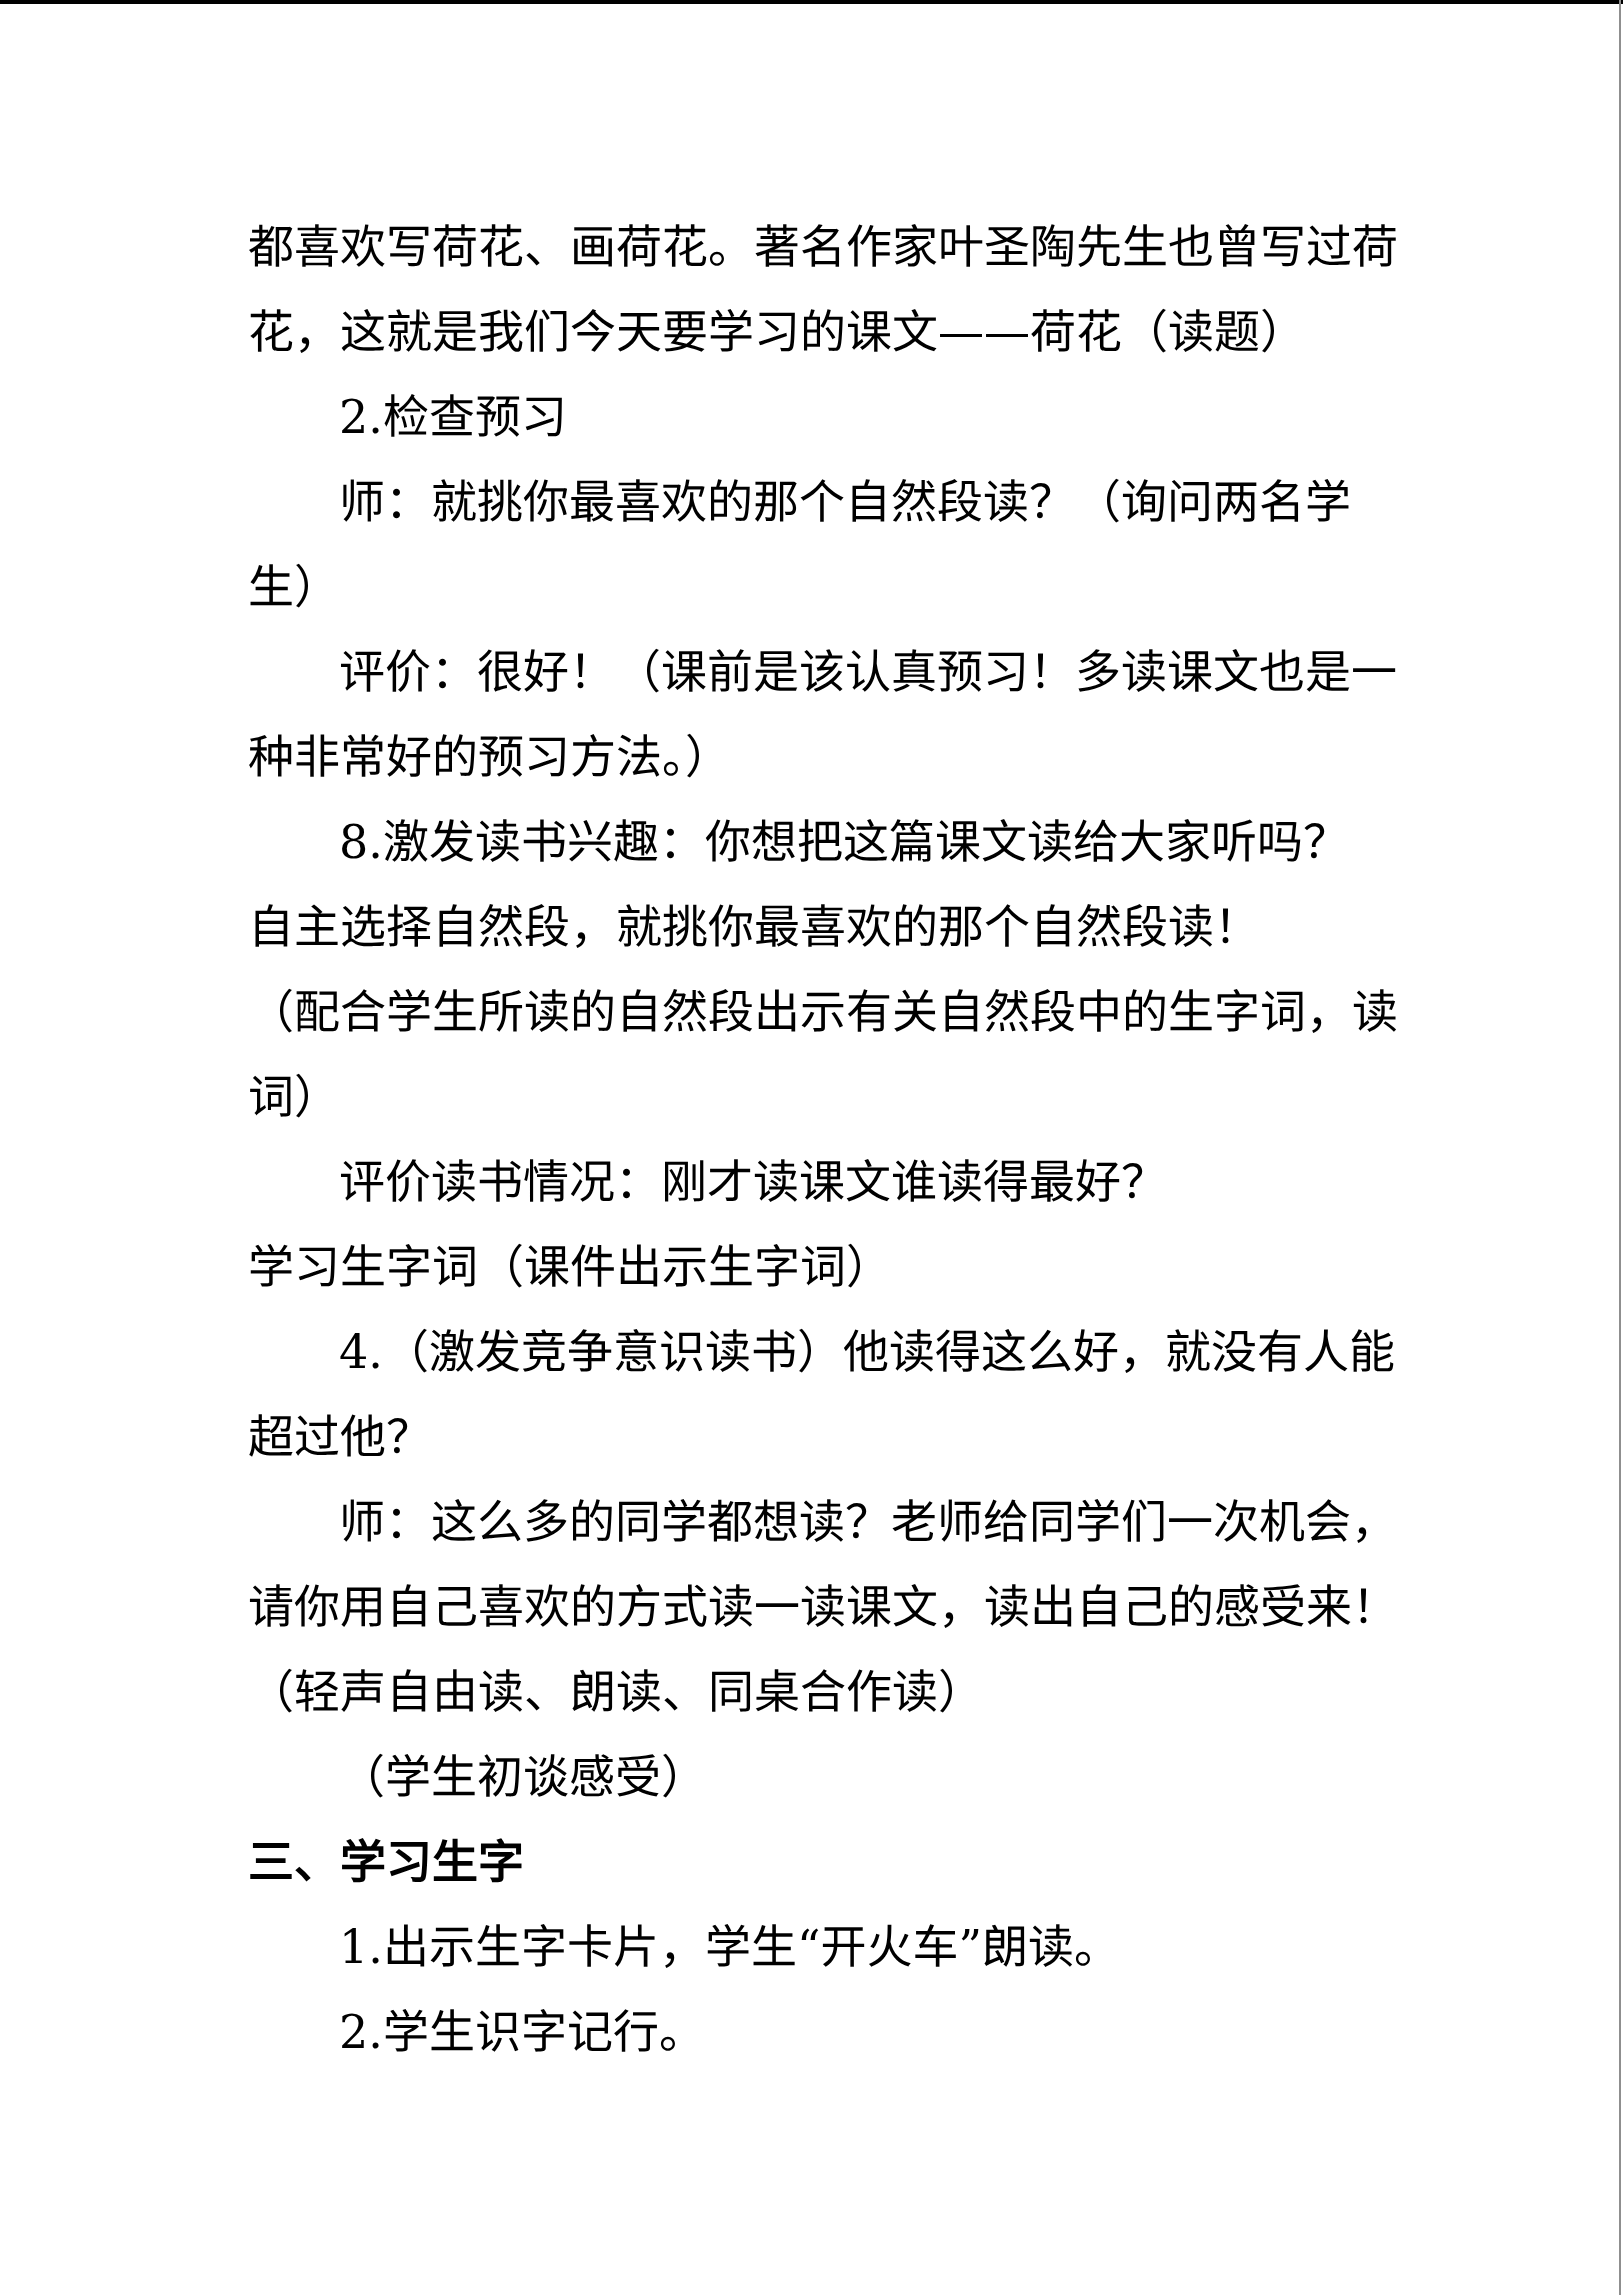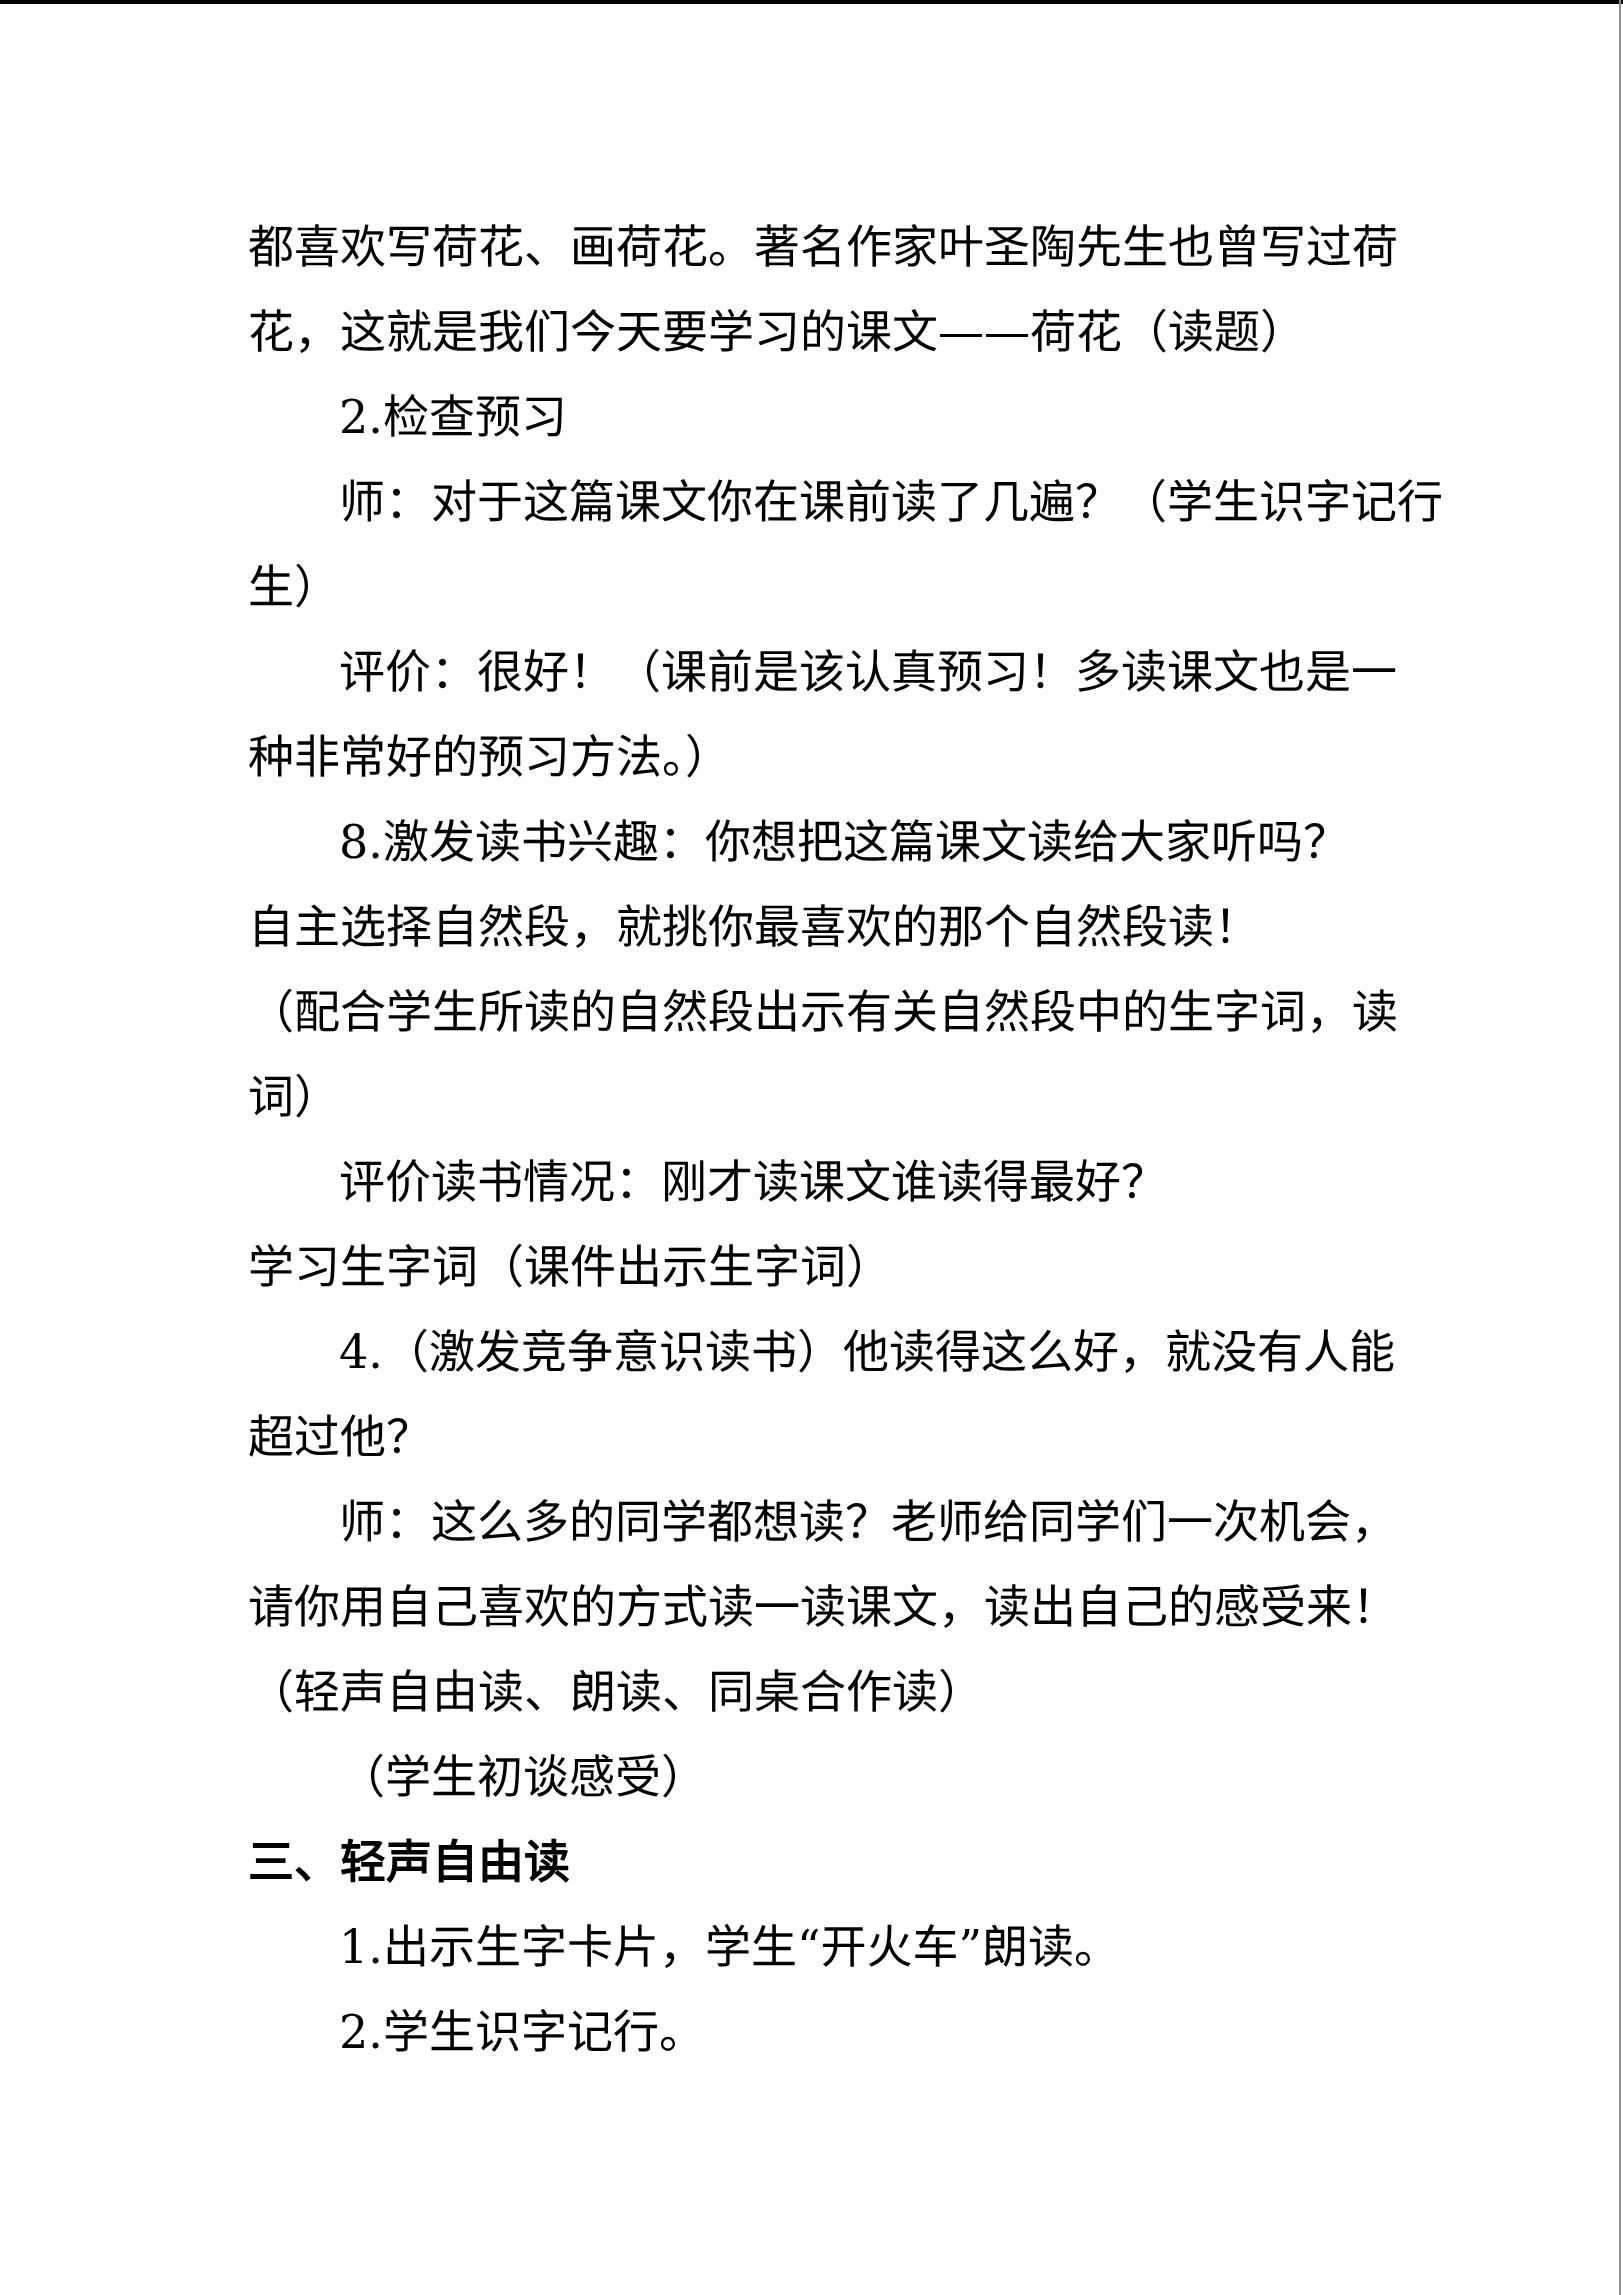--- a/index.html
+++ b/index.html
@@ -57,34 +57,34 @@
 </head>
 <body>
 
 <div class="page">
   <div class="top-edge"></div>
   <div class="right-edge"></div>
   <div class="text-block" id="text-block">
       <div class="line">都喜欢写荷花、画荷花。著名作家叶圣陶先生也曾写过荷</div>
       <div class="line">花，这就是我们今天要学习的课文——荷花（读题）</div>
       <div class="line indent">2.检查预习</div>
-      <div class="line indent">师：对于这篇课文你在课前读了几遍？（学生识字记行</div>
+      <div class="line indent">师：就挑你最喜欢的那个自然段读？（询问两名学</div>
       <div class="line">生）</div>
       <div class="line indent">评价：很好！（课前是该认真预习！多读课文也是一</div>
       <div class="line">种非常好的预习方法。）</div>
       <div class="line indent">8.激发读书兴趣：你想把这篇课文读给大家听吗？</div>
       <div class="line">自主选择自然段，就挑你最喜欢的那个自然段读！</div>
       <div class="line">（配合学生所读的自然段出示有关自然段中的生字词，读</div>
       <div class="line">词）</div>
       <div class="line indent">评价读书情况：刚才读课文谁读得最好？</div>
       <div class="line">学习生字词（课件出示生字词）</div>
       <div class="line indent">4.（激发竞争意识读书）他读得这么好，就没有人能</div>
       <div class="line">超过他？</div>
       <div class="line indent">师：这么多的同学都想读？老师给同学们一次机会，</div>
       <div class="line">请你用自己喜欢的方式读一读课文，读出自己的感受来！</div>
       <div class="line">（轻声自由读、朗读、同桌合作读）</div>
       <div class="line indent">（学生初谈感受）</div>
-      <div class="line bold">三、轻声自由读</div>
+      <div class="line bold">三、学习生字</div>
       <div class="line indent">1.出示生字卡片，学生“开火车”朗读。</div>
       <div class="line indent">2.学生识字记行。</div>
     </div>
 </div>
 
 
 </body></html>

